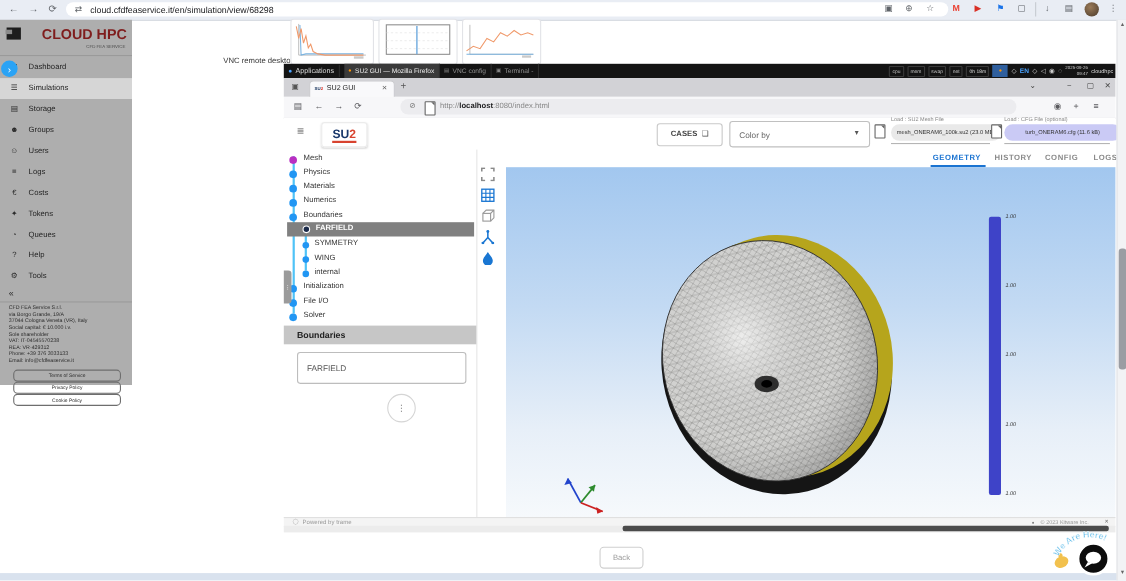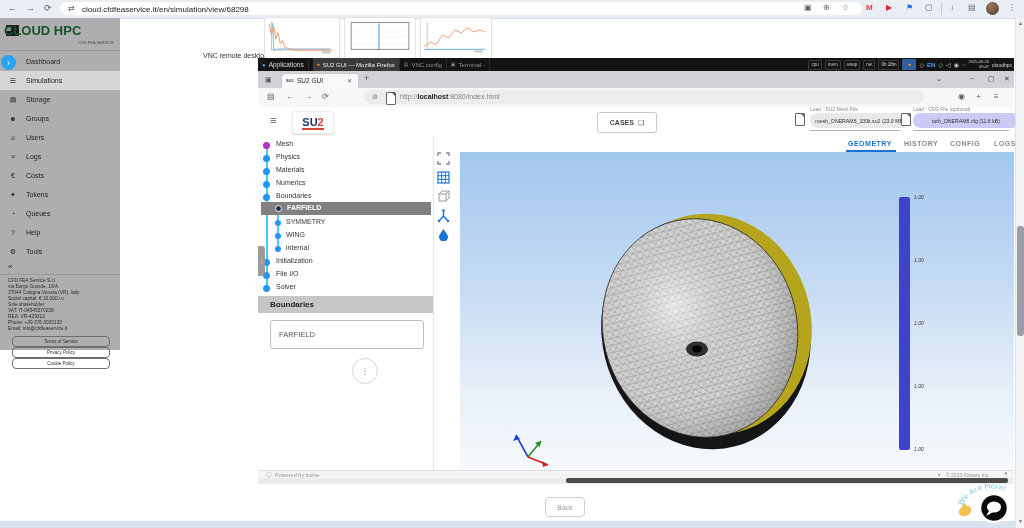--- a/index.html
+++ b/index.html
@@ -63,21 +63,21 @@
     <span class="abs" style="left:941px;top:2px;width:1px;height:13px;background:#c6cad1"></span>
     <span class="abs ic" style="left:950px;top:4px;font-size:8px;color:#5f6368">↓</span>
     <span class="abs ic" style="left:968px;top:4px;font-size:8px;color:#5f6368">▤</span>
     <span class="abs" style="left:986px;top:2px;width:13px;height:13px;border-radius:50%;background:radial-gradient(circle at 40% 35%,#9a7a58,#4a3a2a)"></span>
     <span class="abs ic" style="left:1008px;top:4px;font-size:8px;color:#5f6368">⋮</span>
   </div>
 
   <div class="abs sidebar">
     <span class="abs" style="left:6px;top:7px;width:13px;height:11px;background:#1d1d1d"></span>
     <span class="abs" style="left:5px;top:9px;width:6px;height:4px;background:#8a8a8a"></span>
-    <span class="abs" style="left:4px;top:5px;font-size:13px;font-weight:bold;color:#14532d">CLOUD HPC</span>
+    <span class="abs" style="left:38px;top:5px;font-size:13px;font-weight:bold;color:#7f1d1d">CLOUD HPC</span>
     <span class="abs" style="left:0;top:22px;width:114px;text-align:right;font-size:4px;color:#4c4c4c">CFD FEA SERVICE</span>
     <span class="abs" style="left:0;top:32px;width:120px;height:1px;background:#9a9a9a"></span>
 
     <div class="abs sb-item flex" style="top:34px">
       <span class="sb-ic ic">⊞</span>
       <span class="lbl">Dashboard</span>
       </div>
     <div class="abs sb-item flex" style="top:53px;background:#d6d6d6">
       <span class="sb-ic ic">☰</span>
       <span class="lbl">Simulations</span>
@@ -237,20 +237,24 @@
 
   <div class="abs" style="left:258px;top:107px;width:756px;height:29px;background:#fff">
     <span class="abs ic" style="left:12px;top:8px;font-size:11px;color:#555">≡</span>
     <div class="abs" style="left:34px;top:4px;width:40px;height:21px;border:1px solid #ececec;border-radius:3px;box-shadow:0 1px 2px rgba(0,0,0,.15);text-align:center">
       <span style="font-size:11px;font-weight:bold;color:#19386b">SU</span><span style="font-size:11px;font-weight:bold;color:#d8432f">2</span>
       <span class="abs" style="left:9px;top:16px;width:22px;height:2px;background:#d8432f"></span>
     </div>
     <div class="abs flex" style="left:339px;top:5px;width:58px;height:19px;border:1px solid #c9c9c9;border-radius:3px;justify-content:center;gap:4px">
       <span style="font-size:7px;font-weight:bold;color:#444">CASES</span>
       <span class="ic" style="font-size:7px;color:#444">❑</span>
+    </div>
+    <div class="abs" style="left:405px;top:3px;width:126px;height:22px;border:1px solid #c0c0c0;border-radius:3px">
+      <span class="abs" style="left:8px;top:7px;font-size:7.5px;color:#666">Color by</span>
+      <span class="abs ic" style="left:113px;top:7px;font-size:7px;color:#555">▾</span>
     </div>
     <span class="abs doc" style="left:537px;top:6px"></span>
     <span class="abs" style="left:552px;top:-1px;font-size:5px;color:#888">Load : SU2 Mesh File</span>
     <div class="abs chip" style="left:552px;top:6px;width:90px;background:#e9e9e9">mesh_ONERAM6_100k.su2 (23.0 MB)</div>
     <span class="abs" style="left:552px;top:23px;width:90px;height:1px;background:#b5b5b5"></span>
     <span class="abs doc" style="left:643px;top:6px"></span>
     <span class="abs" style="left:655px;top:-1px;font-size:5px;color:#888">Load : CFG File (optional)</span>
     <div class="abs chip" style="left:655px;top:6px;width:96px;background:#cacaf5">turb_ONERAM6.cfg (11.6 kB)</div>
     <span class="abs" style="left:655px;top:23px;width:96px;height:1px;background:#b5b5b5"></span>
   </div>

